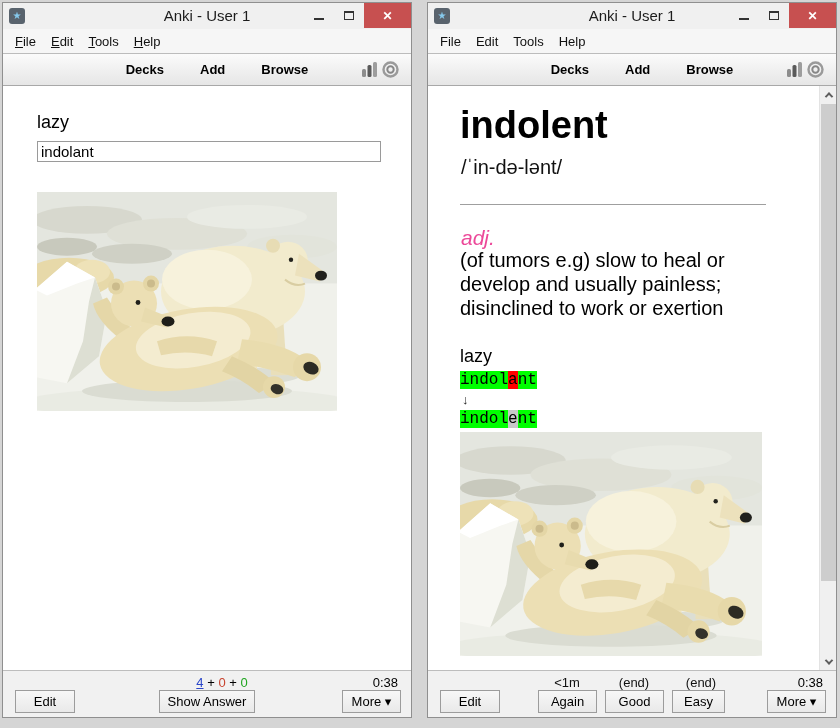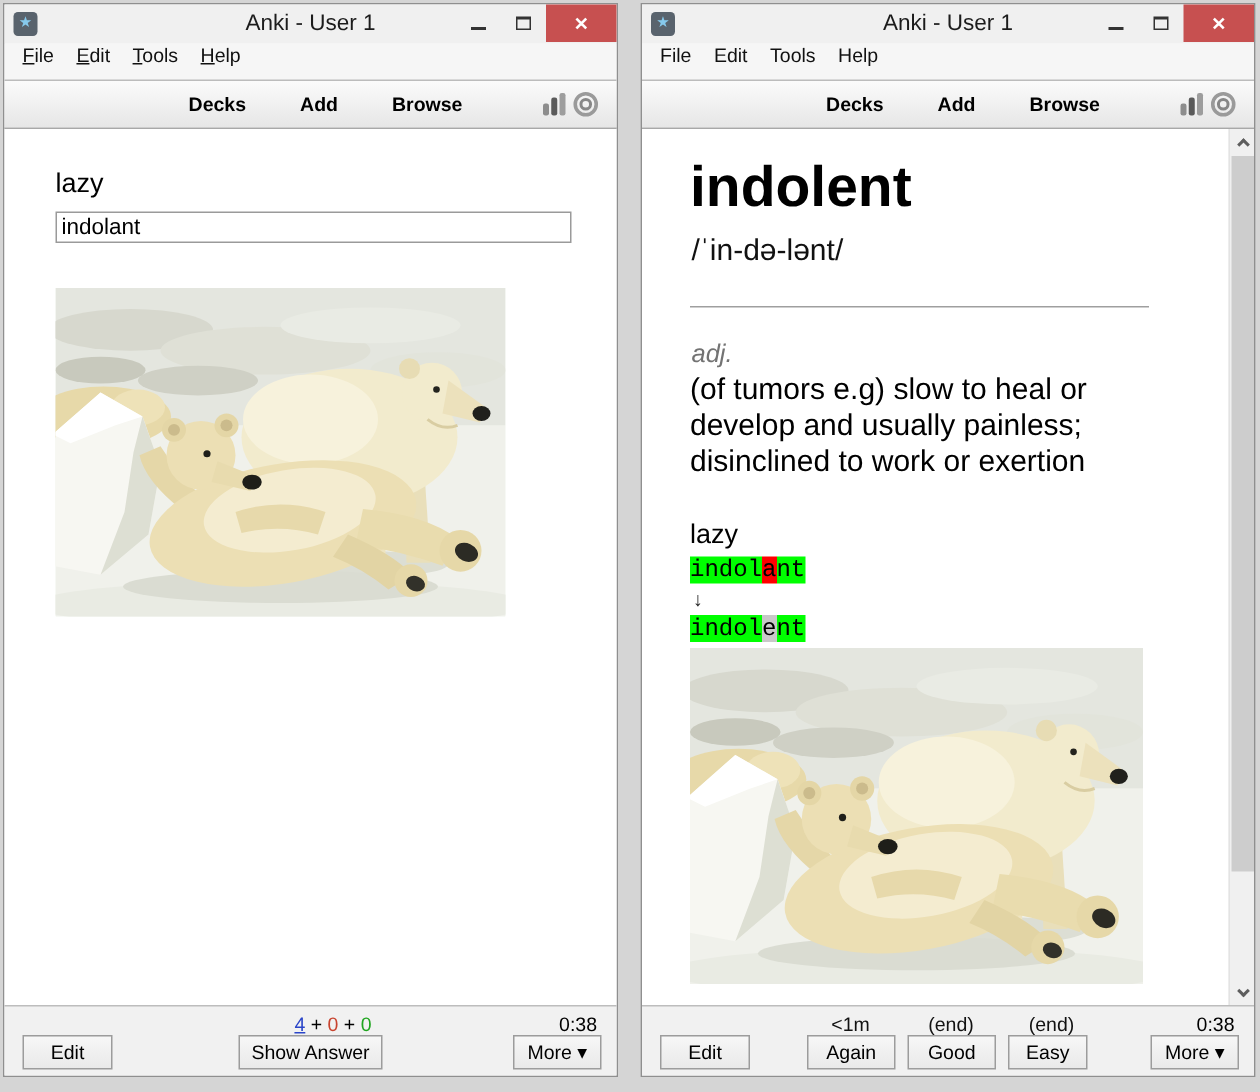--- a/index.html
+++ b/index.html
@@ -20,21 +20,21 @@
     font-size:15px; color:#1c1c1c; line-height:25px; }
   .controls { position:absolute; right:0; top:0; height:25px; display:flex; }
   .ctrl { width:30px; height:25px; display:flex; align-items:center; justify-content:center;
     color:#333; font-size:13px; }
   .ctrl .min-glyph { width:10px; height:2px; background:#333; margin-top:6px; }
   .ctrl .max-glyph { width:10px; height:9px; border:1px solid #333; border-top:2px solid #333; }
   .ctrl.close { width:47px; background:#c75050; color:#fff; font-size:12px; font-weight:bold; }
 
   
   .menubar { height:25px; background:#f6f6f6; border-bottom:1px solid #bcbcbc;
-    display:flex; align-items:flex-start; padding-left:12px; flex:0 0 auto; }
+    display:flex; align-items:center; padding-left:12px; flex:0 0 auto; }
   .menu-item { font-size:13px; color:#111; margin-right:15px; display:inline-block; }
   .menubar.accel .menu-item::first-letter { text-decoration:underline; }
 
   
   .toolbar { height:32px; background:linear-gradient(#fbfbfb,#e6e6e6);
     border-bottom:1px solid #a8a8a8; position:relative; display:flex;
     align-items:center; justify-content:center; flex:0 0 auto; }
   .tb-link { font-size:13px; font-weight:bold; color:#000; margin:2px 8px; cursor:default;padding-left:20px; }
   .tb-icons { position:absolute; right:12px; top:7px; display:flex; gap:4px; align-items:center; }
 
@@ -45,21 +45,21 @@
   .front-word-l { position:absolute; left:34px; top:26px; font-size:18px; color:#000; }
   .answer-input { position:absolute; left:34px; top:55px; width:344px; height:21px;
     border:1px solid #9a9a9a; font-family:"Liberation Sans",sans-serif; font-size:15px;
     padding:1px 3px; color:#000; background:#fff; }
   .bear-l { position:absolute; left:34px; top:106px; }
 
   
   .headword { position:absolute; left:32px; top:18px; font-size:38px; font-weight:bold; color:#000; }
   .pronunciation { position:absolute; left:33px; top:70px; font-size:20px; color:#111; }
   .card-divider { position:absolute; left:32px; top:118px; width:306px; border-top:1px solid #9f9f9f; }
-  .pos { position:absolute; left:33px; top:140px; font-size:17px; font-style:italic; color:#737373; }
+  .pos { position:absolute; left:33px; top:140px; font-size:21px; font-style:italic; color:#ec4899; }
   .definition { position:absolute; left:32px; top:162px; width:314px; font-size:20px;
     line-height:24px; color:#000; }
   .front-word-r { position:absolute; left:32px; top:260px; font-size:18px; color:#000; }
   .diff-line { position:absolute; left:32px; font-family:"Liberation Mono",monospace;
     font-size:16px; color:#000; white-space:pre; }
   .diff-typed { top:285px; }
   .diff-arrow { position:absolute; left:34px; top:306px; font-size:13px; color:#222; }
   .diff-correct { top:324px; }
   .dg { background:#00ff00; }
   .db { background:#ff0000; }

